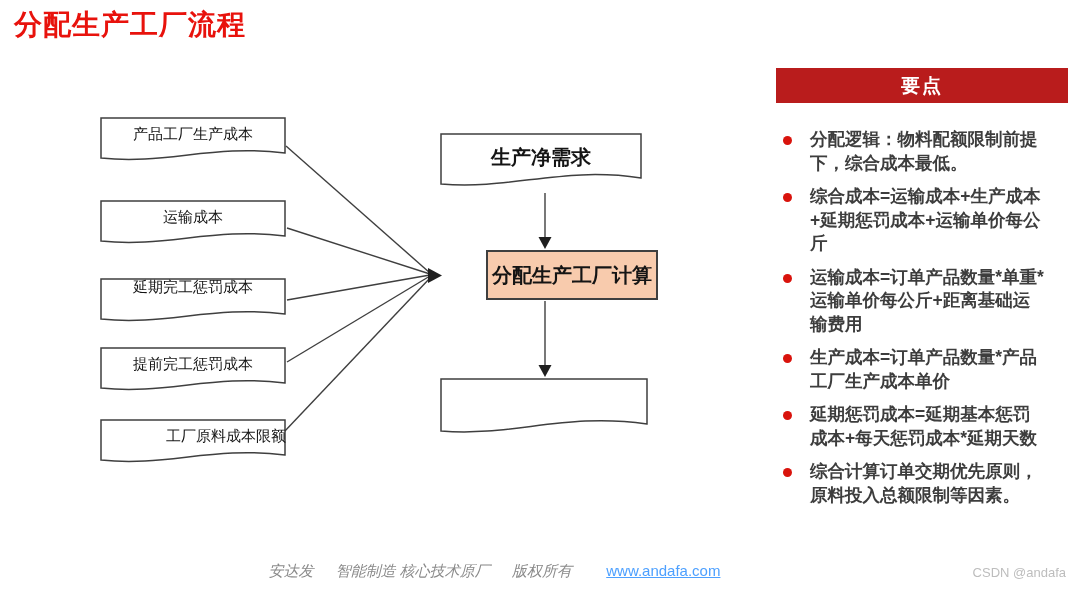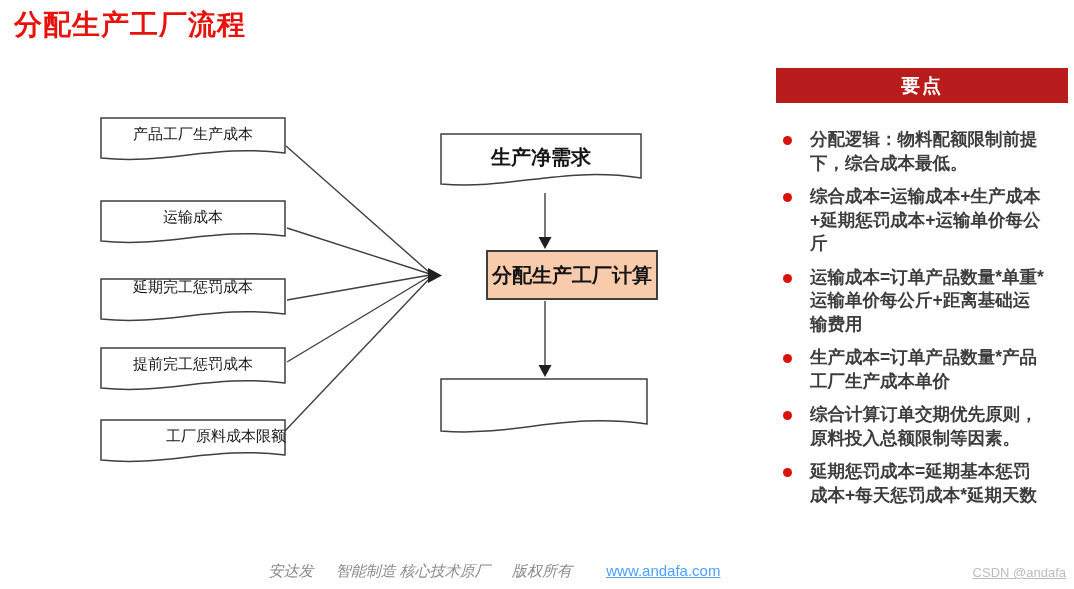--- a/index.html
+++ b/index.html
@@ -51,21 +51,21 @@
   }
 
   
   .footer{
     position:absolute;left:0;top:562px;width:980px;text-align:center;
     font-size:15px;color:#8a8a8a;white-space:nowrap;
   }
   .footer span{margin:0 9px;font-style:italic;}
   .footer-link{color:#4DA0FF;text-decoration:underline;margin-left:21px;cursor:pointer;}
   .watermark{
-    position:absolute;right:8px;top:565px;font-size:13px;color:#BDBDBD;text-decoration:underline;
+    position:absolute;right:8px;top:565px;font-size:13px;color:#BDBDBD;
   }
 </style>
 </head>
 <body>
 
 <div class="page-title">分配生产工厂流程</div>
 
 <svg class="connectors" width="1074" height="589" viewBox="0 0 1074 589">
   <g stroke="#3F3F3F" stroke-width="1.4" fill="none">
     <line x1="286" y1="146" x2="430" y2="273"></line>
@@ -144,25 +144,25 @@
   <li>
     <span class="kp-dot"></span>
     <span>运输成本=订单产品数量*单重*运输单价每公斤+距离基础运输费用</span>
   </li>
   <li>
     <span class="kp-dot"></span>
     <span>生产成本=订单产品数量*产品工厂生产成本单价</span>
   </li>
   <li>
     <span class="kp-dot"></span>
-    <span>综合计算订单交期优先原则，原料投入总额限制等因素。</span>
+    <span>延期惩罚成本=延期基本惩罚成本+每天惩罚成本*延期天数</span>
   </li>
   <li>
     <span class="kp-dot"></span>
-    <span>延期惩罚成本=延期基本惩罚成本+每天惩罚成本*延期天数</span>
+    <span>综合计算订单交期优先原则，原料投入总额限制等因素。</span>
   </li>
 </ul>
 
 <div class="footer">
   <span>安达发</span>
   <span>智能制造 核心技术原厂</span>
   <span>版权所有</span>
   <a class="footer-link">www.andafa.com</a>
 </div>
 <div class="watermark">CSDN @andafa</div>

